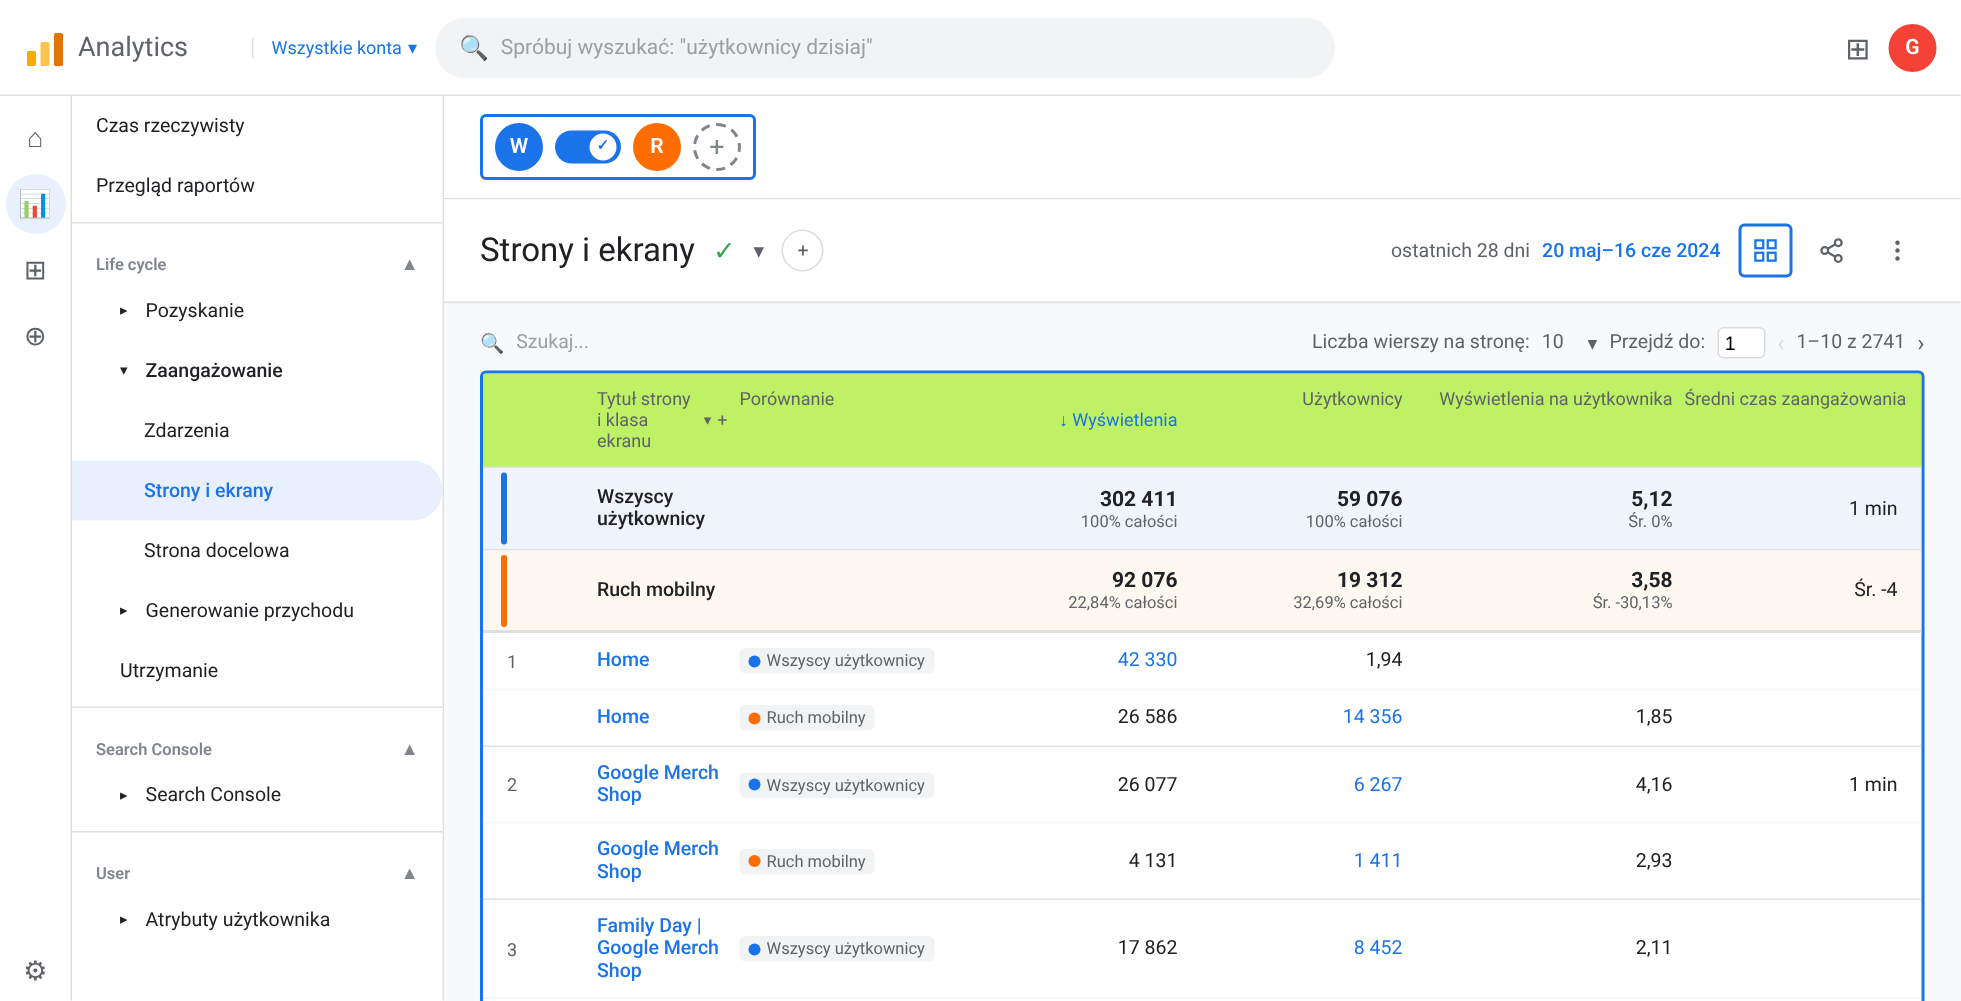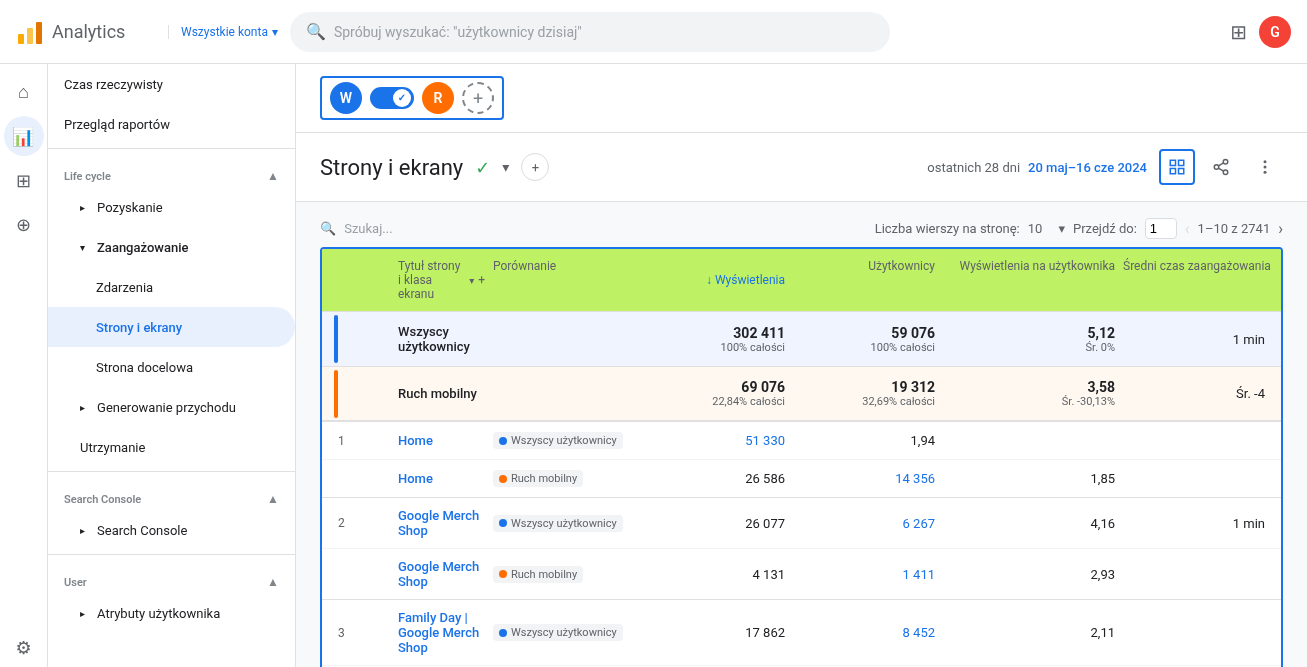--- a/index.html
+++ b/index.html
@@ -345,21 +345,21 @@
         <div style="padding:12px 4px;text-align:right;font-size:13px;">1 min</div>
       </div>
 
       <div style="display:grid;grid-template-columns:60px 1fr 150px 150px 150px 180px 150px;background:#fff8f0;border-bottom:2px solid #e0e0e0;padding:0 12px;align-items:center;">
         <div style="display:flex;align-items:center;">
           <div style="width:4px;height:48px;background:#ff6d00;border-radius:2px;"></div>
         </div>
         <div style="padding:12px 4px;font-size:13px;font-weight:500;">Ruch mobilny</div>
         <div style="padding:12px 4px;"></div>
         <div style="padding:12px 4px;text-align:right;">
-          <div style="font-size:14px;font-weight:700;">69 076</div>
+          <div style="font-size:14px;font-weight:700;">92 076</div>
           <div style="font-size:11px;color:#5f6368;">22,84% całości</div>
         </div>
         <div style="padding:12px 4px;text-align:right;">
           <div style="font-size:14px;font-weight:700;">19 312</div>
           <div style="font-size:11px;color:#5f6368;">32,69% całości</div>
         </div>
         <div style="padding:12px 4px;text-align:right;">
           <div style="font-size:14px;font-weight:700;">3,58</div>
           <div style="font-size:11px;color:#5f6368;">Śr. -30,13%</div>
         </div>
@@ -368,21 +368,21 @@
 
       <div style="display:grid;grid-template-columns:60px 1fr 150px 150px 150px 180px 150px;padding:0 12px;align-items:center;border-bottom:1px solid #f1f3f4;">
         <div style="padding:10px 4px;color:#5f6368;font-size:12px;">1</div>
         <div style="padding:10px 4px;color:#1a73e8;font-weight:500;cursor:pointer;">Home</div>
         <div style="padding:10px 4px;">
           <span style="display:inline-flex;align-items:center;gap:4px;font-size:11px;color:#5f6368;padding:2px 6px;background:#f1f3f4;border-radius:4px;">
             <span style="width:8px;height:8px;border-radius:50%;background:#1a73e8;display:inline-block;"></span>
             <span>Wszyscy użytkownicy</span>
           </span>
         </div>
-        <div style="padding:10px 4px;text-align:right;font-size:13px;color:#1a73e8;">51 330</div>
+        <div style="padding:10px 4px;text-align:right;font-size:13px;color:#1a73e8;">42 330</div>
         <div style="padding:10px 4px;text-align:right;font-size:13px;">1,94</div>
         <div style="padding:10px 4px;text-align:right;font-size:13px;"></div>
       </div>
 
       <div style="display:grid;grid-template-columns:60px 1fr 150px 150px 150px 180px 150px;padding:0 12px;align-items:center;border-bottom:1px solid #e0e0e0;">
         <div style="padding:10px 4px;"></div>
         <div style="padding:10px 4px;color:#1a73e8;font-weight:500;cursor:pointer;">Home</div>
         <div style="padding:10px 4px;">
           <span style="display:inline-flex;align-items:center;gap:4px;font-size:11px;color:#5f6368;padding:2px 6px;background:#f1f3f4;border-radius:4px;">
             <span style="width:8px;height:8px;border-radius:50%;background:#ff6d00;display:inline-block;"></span>

